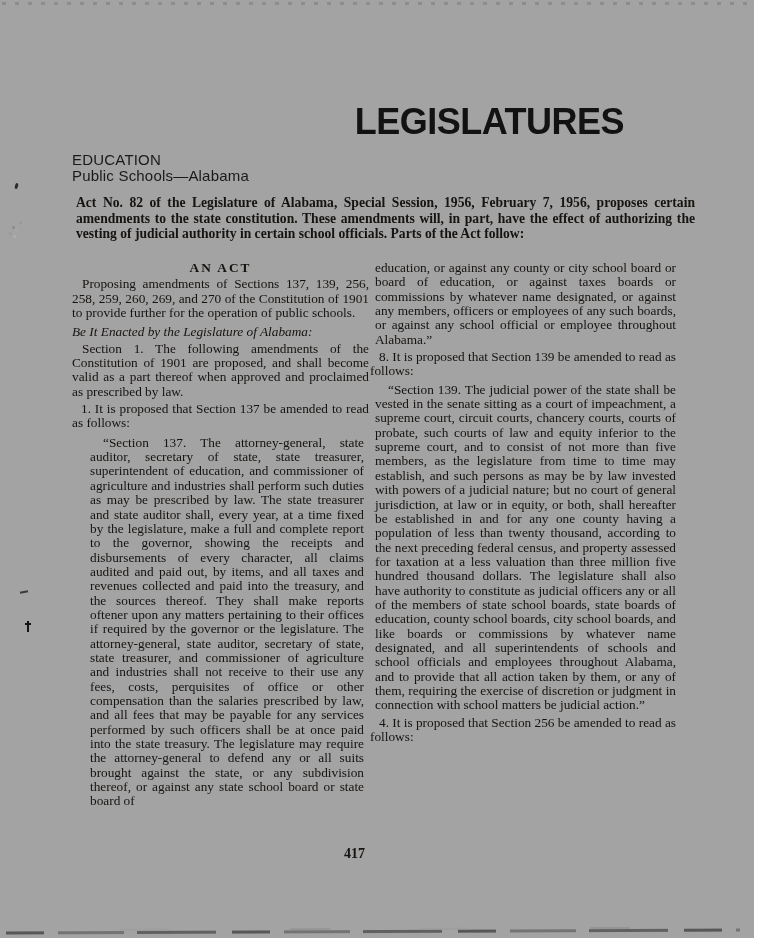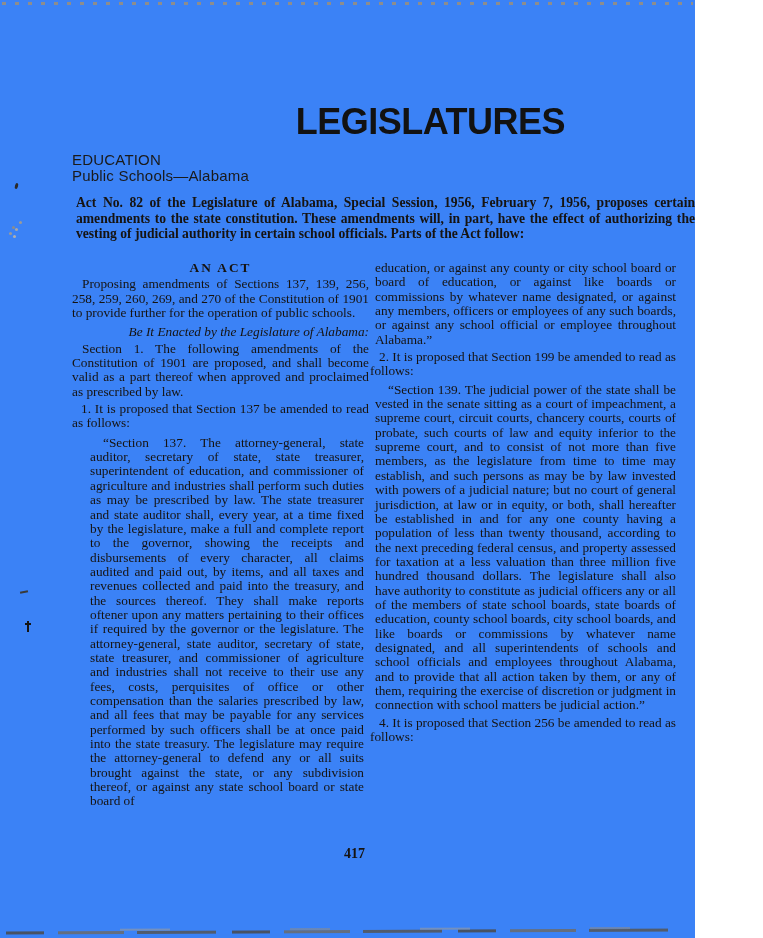--- a/index.html
+++ b/index.html
@@ -1,19 +1,19 @@
 <!DOCTYPE html>
 <html><head>
 <meta charset="utf-8">
 <style>
   html, body { margin: 0; padding: 0; background: #ffffff; }
   .sheet {
     position: relative;
-    width: 695px; height: 938px;
-    background: #3b82f6;
+    width: 754px; height: 938px;
+    background: #a3a3a3;
     font-family: "Liberation Serif", serif;
     color: #161310;
     overflow: hidden;
   }
   
   .top-edge {
     position: absolute; top: 2px; left: 2px; right: 2px; height: 3px;
     background: repeating-linear-gradient(90deg, #8d8d8d 0 4px, transparent 4px 13px);
   }
   
@@ -58,21 +58,21 @@
     font-size: 13.3px; line-height: 14.35px; text-align: justify;
   }
   .col-left  { width: 297px; }
   .col-right { width: 306px; }
   .columns p { margin: 0; }
   .act-heading {
     text-align: center; font-weight: bold; letter-spacing: 2px;
     margin-bottom: 2px !important;
   }
   .preamble { text-indent: 10px; }
-  .enacting { font-style: italic; margin-top: 5px !important; text-align: right; }
+  .enacting { font-style: italic; margin-top: 5px !important; text-align: left; }
   .body-par { text-indent: 10px; margin-top: 2px !important; }
   .numbered { text-indent: 9px; margin-top: 3px !important; }
   .quote-block-left {
     margin: 5px 5px 0 18px !important;
     text-indent: 13px;
   }
   .quote-cont { padding-left: 5px; }
   .quote-block-right {
     margin-top: 4px !important; margin-bottom: 2px !important;
     padding-left: 5px; text-indent: 13px;
@@ -113,22 +113,22 @@
   <div class="columns">
     <div class="col-left">
       <p class="act-heading">AN ACT</p>
       <p class="preamble">Proposing amendments of Sections 137, 139, 256, 258, 259, 260, 269, and 270 of the Constitution of 1901 to provide further for the operation of public schools.</p>
       <p class="enacting">Be It Enacted by the Legislature of Alabama:</p>
       <p class="body-par">Section 1. The following amendments of the Constitution of 1901 are proposed, and shall become valid as a part thereof when approved and proclaimed as prescribed by law.</p>
       <p class="numbered">1. It is proposed that Section 137 be amended to read as follows:</p>
       <p class="quote-block-left">“Section 137. The attorney-general, state auditor, secretary of state, state treasurer, superintendent of education, and commissioner of agriculture and industries shall perform such duties as may be prescribed by law. The state treasurer and state auditor shall, every year, at a time fixed by the legislature, make a full and complete report to the governor, showing the receipts and disbursements of every character, all claims audited and paid out, by items, and all taxes and revenues collected and paid into the treasury, and the sources thereof. They shall make reports oftener upon any matters pertaining to their offices if required by the governor or the legislature. The attorney-general, state auditor, secretary of state, state treasurer, and commissioner of agriculture and industries shall not receive to their use any fees, costs, perquisites of office or other compensation than the salaries prescribed by law, and all fees that may be payable for any services performed by such officers shall be at once paid into the state treasury. The legislature may require the attorney-general to defend any or all suits brought against the state, or any subdivision thereof, or against any state school board or state board of</p>
     </div>
     <div class="col-right">
-      <p class="quote-cont">education, or against any county or city school board or board of education, or against like boards or commissions by whatever name designated, or against any members, officers or employees of any such boards, or against any school official or employee throughout Alabama.”</p>
-      <p class="numbered">2. It is proposed that Section 199 be amended to read as follows:</p>
+      <p class="quote-cont">education, or against any county or city school board or board of education, or against taxes boards or commissions by whatever name designated, or against any members, officers or employees of any such boards, or against any school official or employee throughout Alabama.”</p>
+      <p class="numbered">8. It is proposed that Section 139 be amended to read as follows:</p>
       <p class="quote-block-right">“Section 139. The judicial power of the state shall be vested in the senate sitting as a court of impeachment, a supreme court, circuit courts, chancery courts, courts of probate, such courts of law and equity inferior to the supreme court, and to consist of not more than five members, as the legislature from time to time may establish, and such persons as may be by law invested with powers of a judicial nature; but no court of general jurisdiction, at law or in equity, or both, shall hereafter be established in and for any one county having a population of less than twenty thousand, according to the next preceding federal census, and property assessed for taxation at a less valuation than three million five hundred thousand dollars. The legislature shall also have authority to constitute as judicial officers any or all of the members of state school boards, state boards of education, county school boards, city school boards, and like boards or commissions by whatever name designated, and all superintendents of schools and school officials and employees throughout Alabama, and to provide that all action taken by them, or any of them, requiring the exercise of discretion or judgment in connection with school matters be judicial action.”</p>
       <p class="numbered">4. It is proposed that Section 256 be amended to read as follows:</p>
     </div>
   </div>
 
   <div class="page-number">417</div>
 
   <div class="mark1"></div>
   <div class="mark2"></div>
   <div class="mark3"></div>

